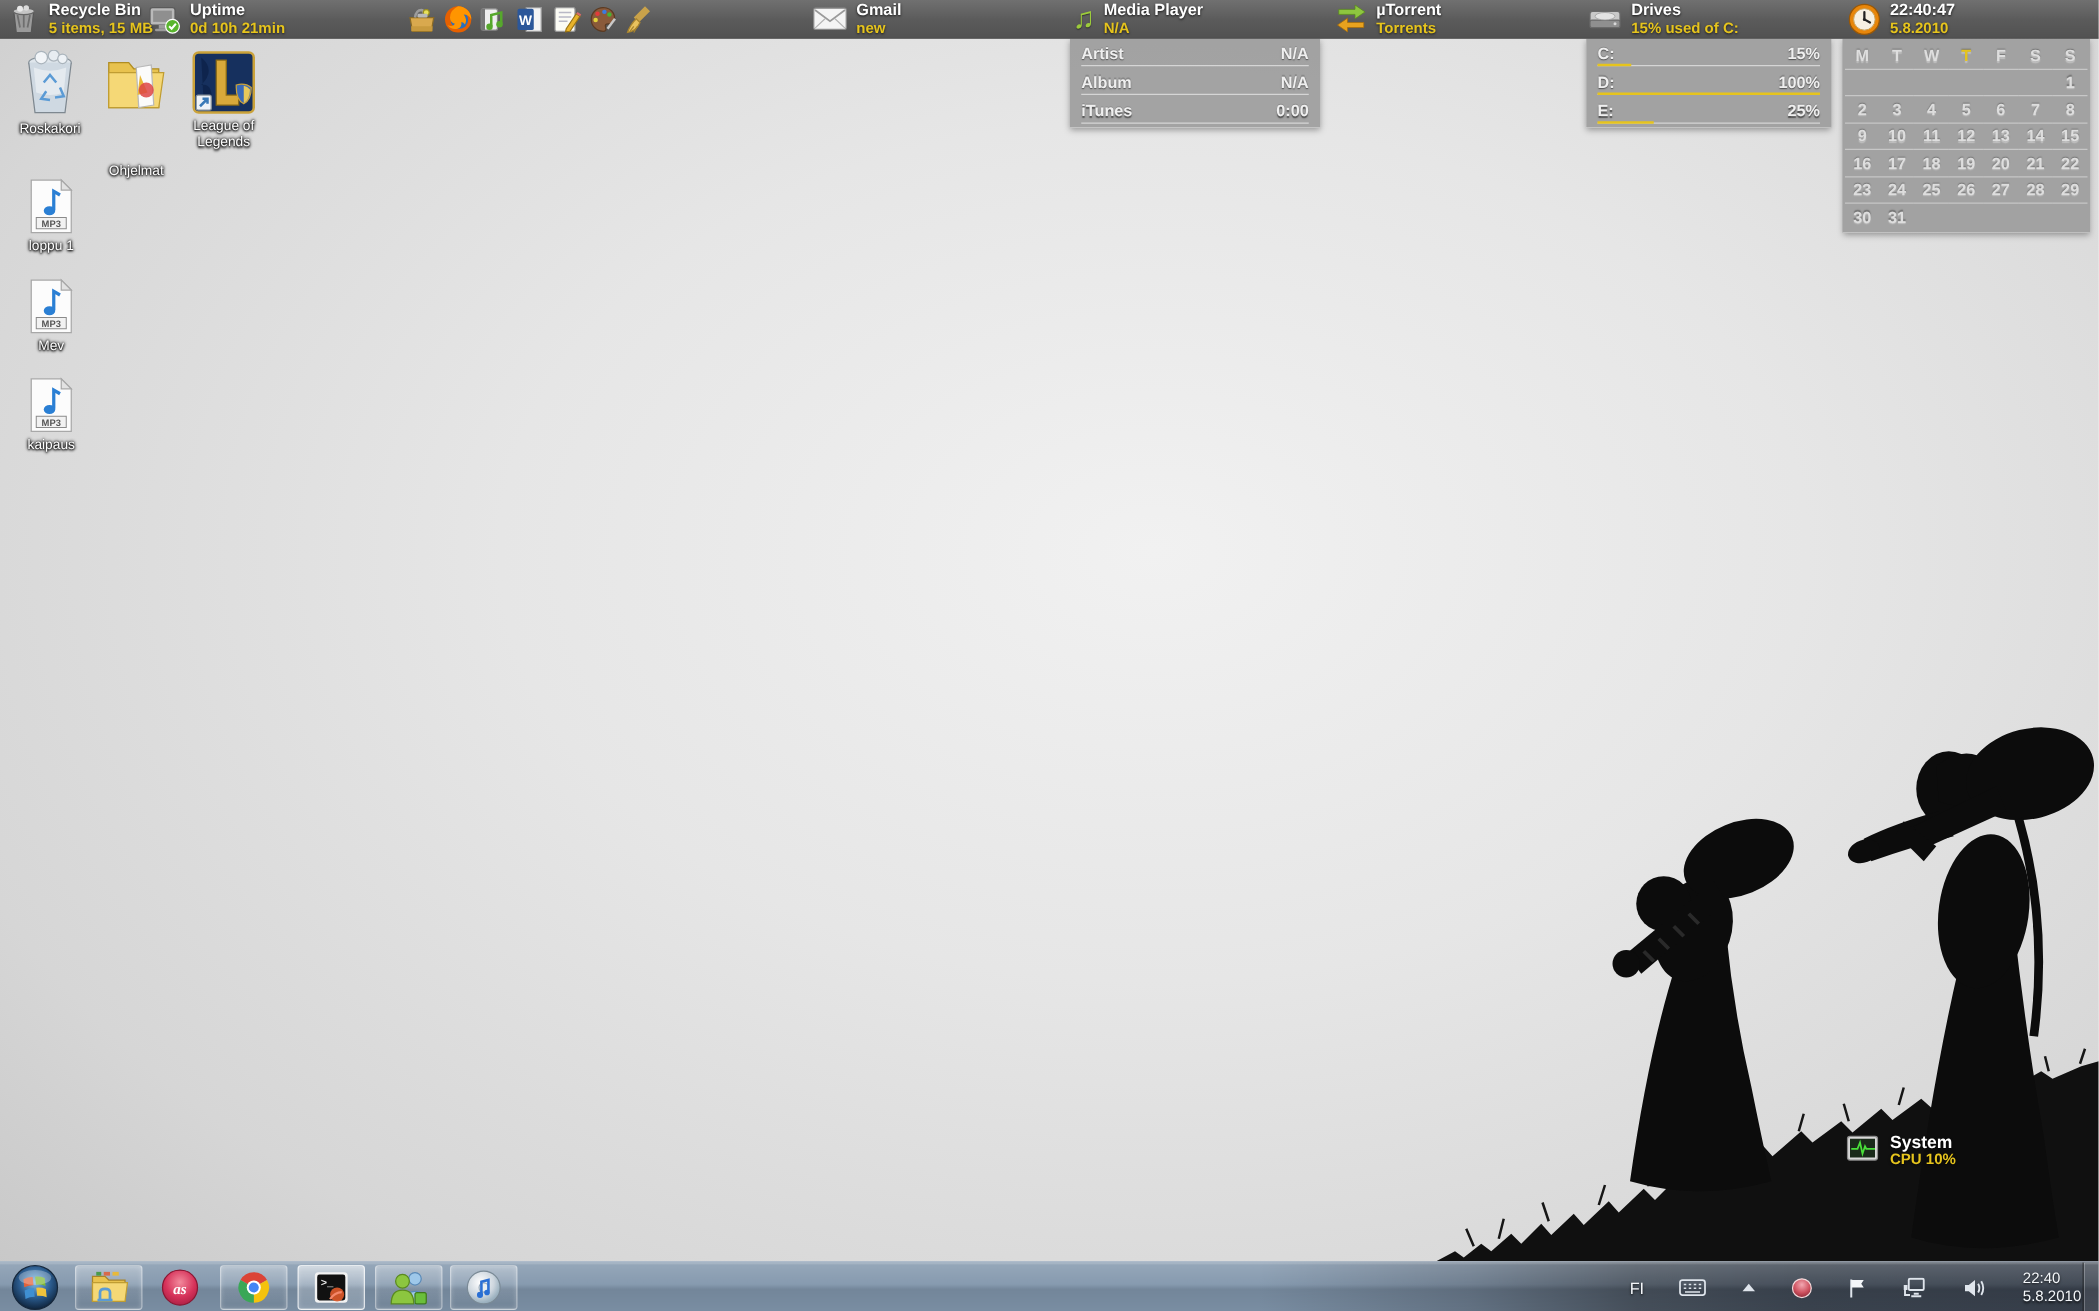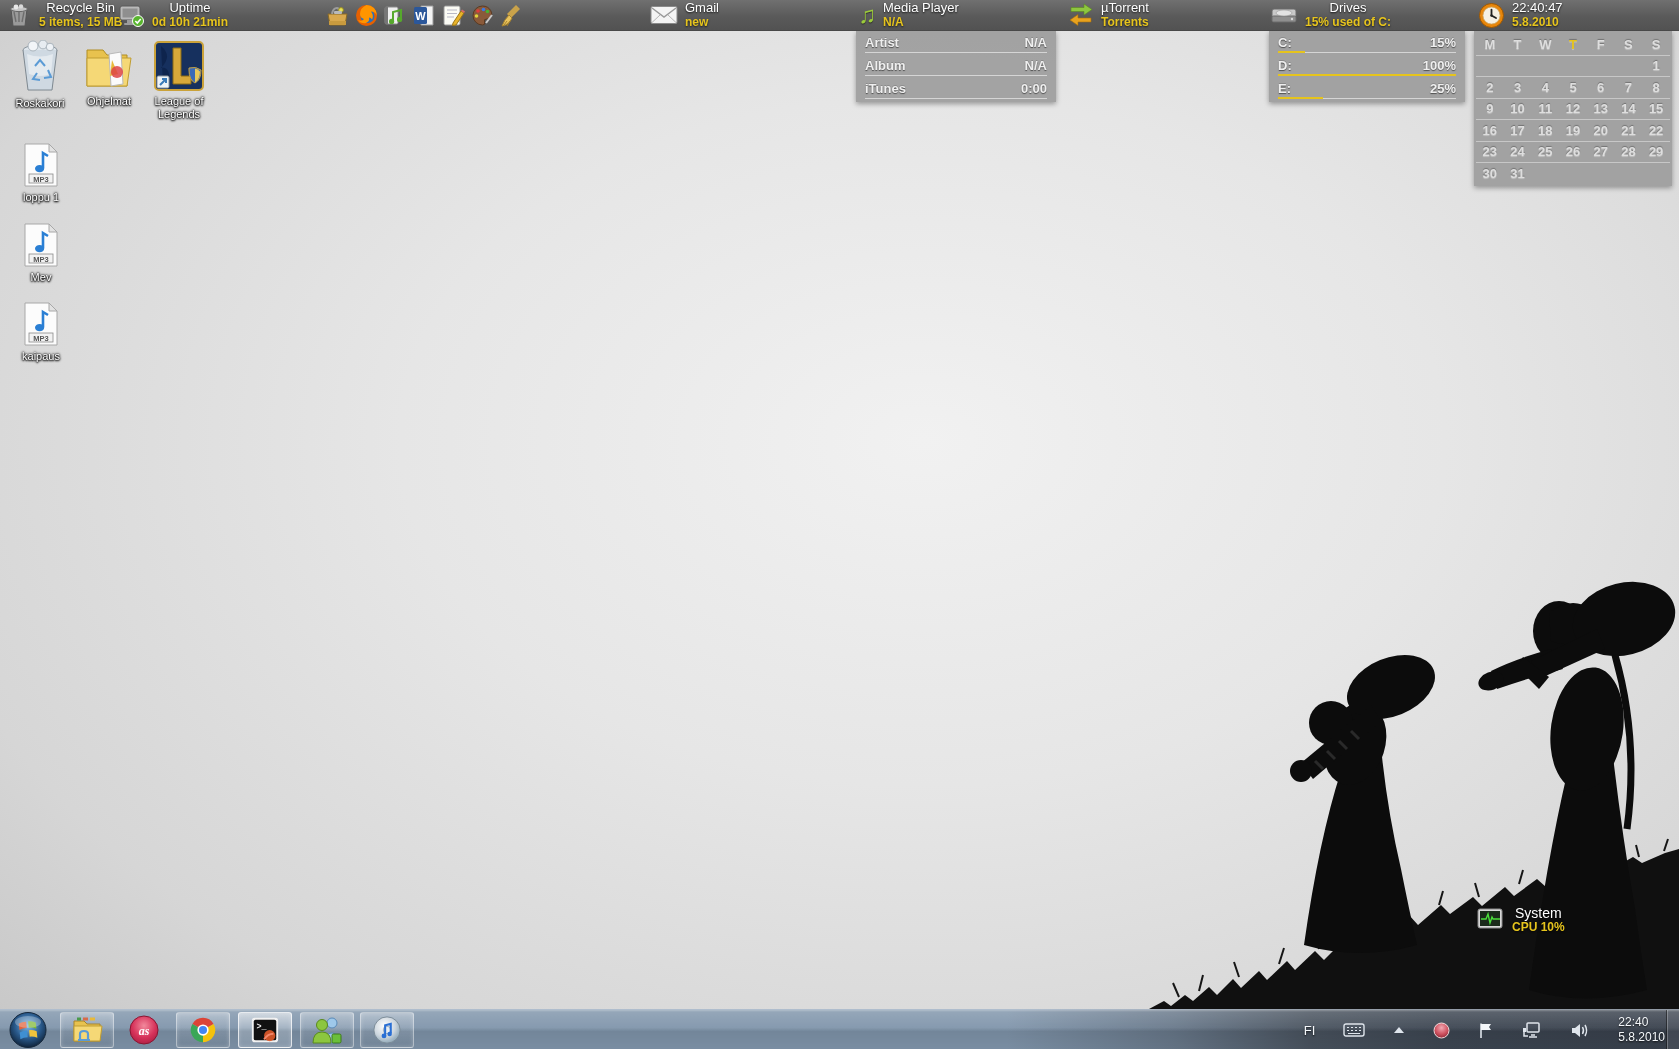--- a/index.html
+++ b/index.html
@@ -13,21 +13,21 @@
 
   
   .topbar {
     position:absolute; left:0; top:0; width:1679px; height:31px;
     background:linear-gradient(180deg,#707070,#5a5a5a 55%,#525252);
     border-bottom:1px solid rgba(0,0,0,.35);
     z-index:50;
   }
   .widget { position:absolute; top:1px; display:flex; align-items:center; gap:7px; cursor:default; }
   .w-text { display:flex; flex-direction:column; line-height:14px; }
-  .w-title { font-size:13px; font-weight:normal; color:#ffffff; text-shadow:0 1px 2px rgba(0,0,0,.85); white-space:nowrap;text-align:center; }
+  .w-title { font-size:13px; font-weight:bold; color:#ffffff; text-shadow:0 1px 2px rgba(0,0,0,.85); white-space:nowrap; }
   .w-value { font-size:12px; font-weight:bold; color:#e6c41d; text-shadow:0 1px 2px rgba(0,0,0,.7); white-space:nowrap; }
 
   
   .panel {
     position:absolute; top:31px; background:rgba(160,160,160,.97);
     box-shadow:0 2px 5px rgba(0,0,0,.35); z-index:45;
   }
   .p-row { position:relative; height:23px; display:flex; align-items:center; justify-content:space-between; padding:0 9px; }
   .p-label,.p-value { font-size:13px; font-weight:bold; color:#efefef;
     text-shadow:0 1px 1px rgba(70,70,70,.9), 0 -1px 0 rgba(0,0,0,.15); }
@@ -364,21 +364,21 @@
     <path d="M8,10 L13,50 L37,50 L42,10" fill="#cfd9e2" stroke="#7e8890"></path>
     <path d="M12,14 q13,5 26,0 l-2,20 q-11,4 -22,0 Z" fill="#e9eef3" opacity=".8"></path>
     <circle cx="18" cy="6" r="5" fill="#f2f5f8" stroke="#aab4bc"></circle>
     <circle cx="28" cy="4.5" r="4.4" fill="#e7ecf1" stroke="#aab4bc"></circle>
     <circle cx="35" cy="7" r="3.8" fill="#eef2f6" stroke="#aab4bc"></circle>
     <path d="M20,26 l5,-6 5,6 M22,33 l-4,6 7,1 M33,30 l3,7 -7,1" stroke="#5b9bd5" stroke-width="2" fill="none"></path>
   </svg>
   <span class="dlabel">Roskakori</span>
 </div>
 
-<div class="dicon" style="left:70px; top:42px;">
+<div class="dicon" style="left:70px; top:42px;gap:36px;">
   <svg width="52" height="50" viewBox="0 0 52 50">
     <path d="M4,8 L20,8 L24,13 L44,13 L44,44 L4,44 Z" fill="#e8c24e" stroke="#b08d22"></path>
     <path d="M4,16 L48,16 L44,44 L4,44 Z" fill="#f5d876" stroke="#c09d32"></path>
     <path d="M26,12 L38,10 L40,42 L28,44 Z" fill="#fbfbfb" stroke="#b9b9b9"></path>
     <path d="M29,18 l6,14 -8,2 Z" fill="#e8b93a"></path>
     <circle cx="34" cy="30" r="6" fill="#d44" opacity=".85"></circle>
   </svg>
   <span class="dlabel">Ohjelmat</span>
 </div>
 

